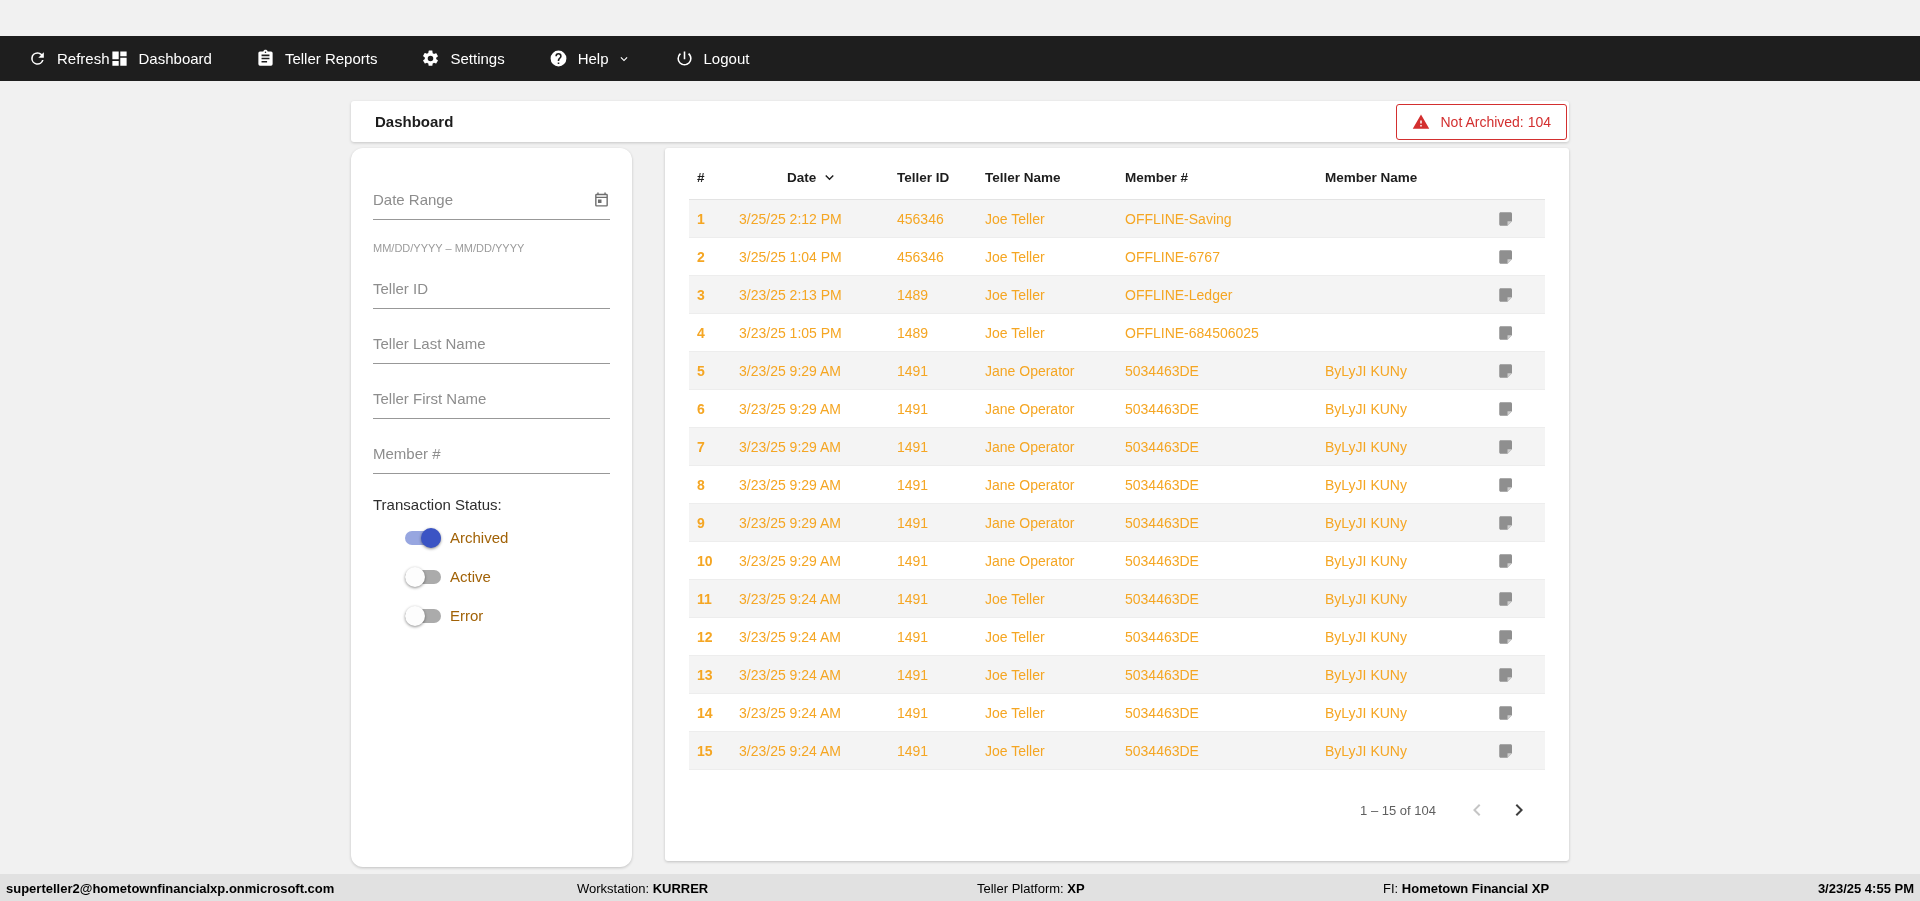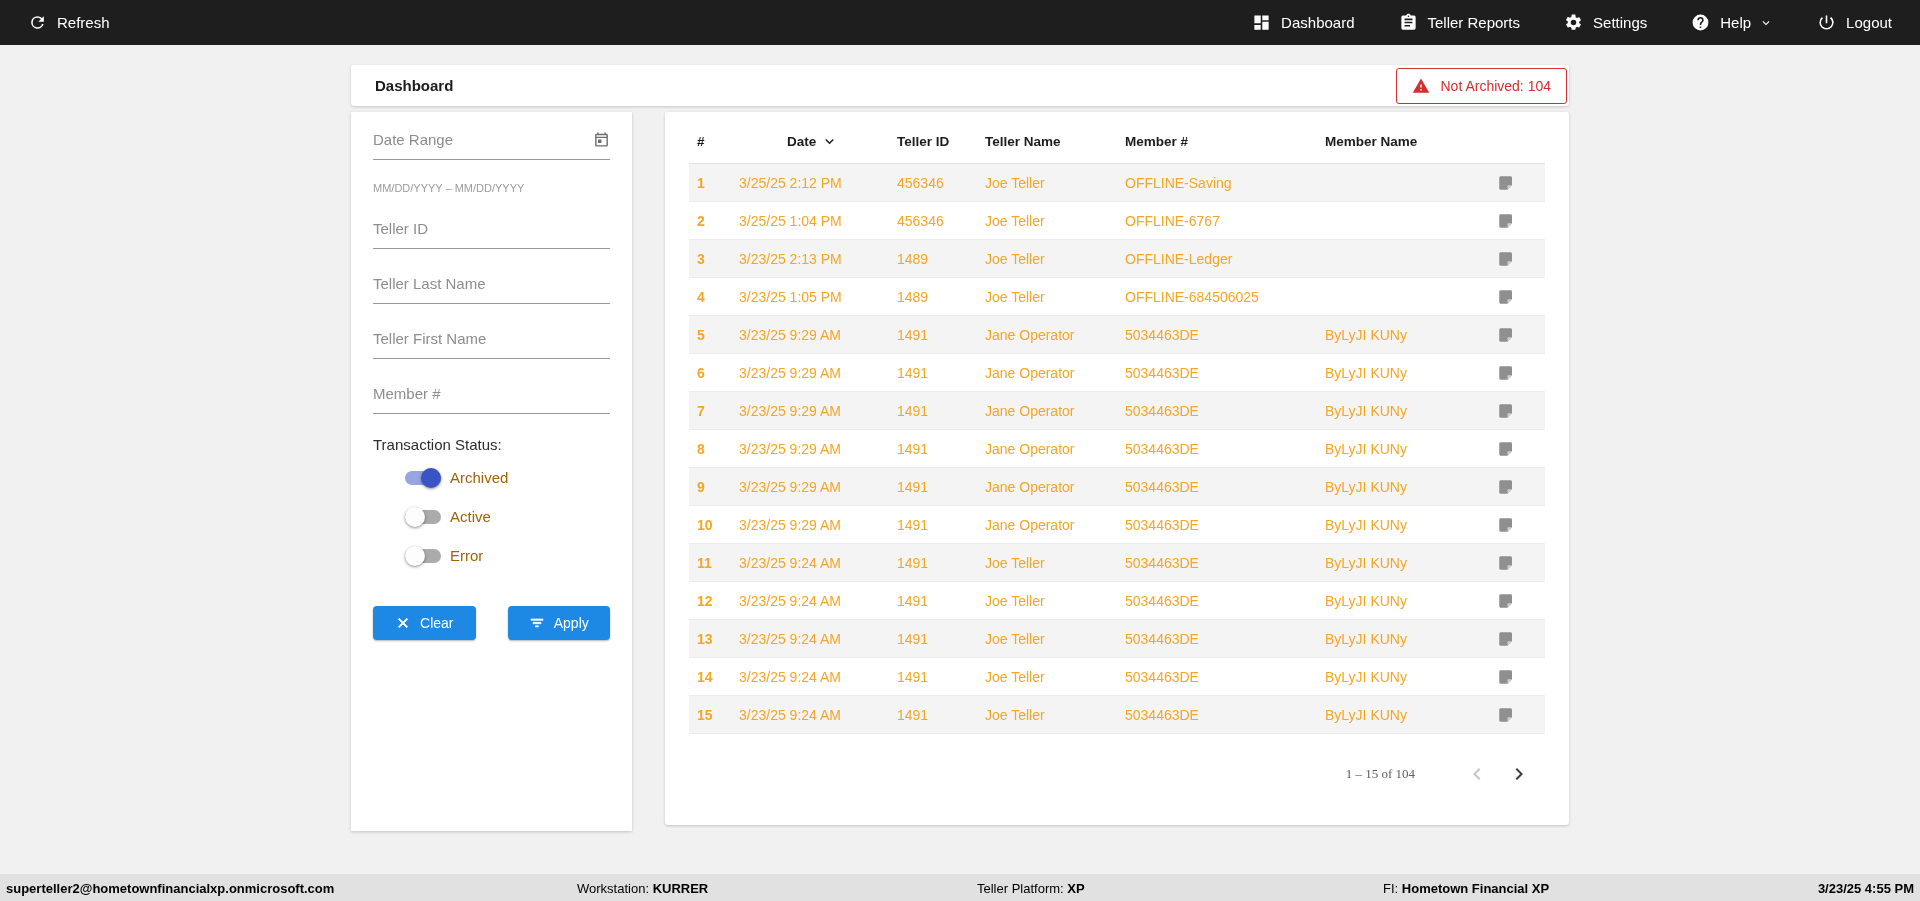--- a/index.html
+++ b/index.html
@@ -10,22 +10,23 @@
     background:#f1f1f1;
     display:flex; flex-direction:column;
     overflow:hidden;
   }
   svg { display:block; }
 
   
   .topbar {
     flex:0 0 45px; height:45px;
     background:#1e1e1e; color:#fff;
-    display:flex; align-items:center; justify-content:space-between;
+    display:flex; align-items:center; 
     padding:0 28px;
+    margin-top:36px;
   }
   .tb-item {
     display:flex; align-items:center; gap:10px;
     font-size:15px; cursor:pointer; color:#fff; white-space:nowrap;
   }
   .tb-right { display:flex; align-items:center; gap:44px; }
   .tb-icon { width:19px; height:19px; fill:#fff; }
   .tb-chev { width:14px; height:14px; fill:#fff; margin-left:-2px; }
 
   
@@ -43,23 +44,23 @@
     padding:8px 15px; color:#d32f2f; font-size:14px;
     background:#fff; margin-right:1px;
   }
   .warn-icon { width:18px; height:18px; fill:#d32f2f; }
 
   .columns { display:flex; gap:33px; margin-top:6px; align-items:flex-start; }
 
   
   .sidebar {
     width:281px; height:719px;
-    background:#fff; border-radius:0;
+    background:#fff; border-radius:12px;
     box-shadow:0 1px 3px rgba(0,0,0,.2);
-    padding:10px 22px;
+    padding:34px 22px;
   }
   .field { position:relative; margin-bottom:17px; }
   .field input {
     width:100%; border:none; border-bottom:1px solid #989898;
     background:transparent; outline:none;
     font-family:"Liberation Sans", sans-serif;
     font-size:15px; color:#333; padding:9px 0 11px;
   }
   .field input::placeholder { color:#8d8d8d; opacity:1; }
   .cal-icon {
@@ -122,21 +123,21 @@
   tbody tr:nth-child(odd) { background:#f4f4f4; }
   tbody td {
     height:38px; padding:0 8px; font-size:14px; color:#f5a623;
     white-space:nowrap; overflow:hidden; text-overflow:ellipsis;
   }
   tbody td.num { font-weight:700; }
   .note-icon { width:18px; height:18px; }
 
   .pagination {
     display:flex; align-items:center; justify-content:flex-end;
-    gap:50px; margin-top:28px; padding-right:14px;font-family:Liberation Serif, serif;
+    gap:29px; margin-top:28px; padding-right:14px;
   }
   .pg-range { font-size:13px; color:#5f5f5f; }
   .pg-btns { display:flex; align-items:center; gap:18px; }
   .pg-btn { width:24px; height:24px; cursor:pointer; }
   .pg-btn.prev { fill:#c5c5c5; }
   .pg-btn.next { fill:#3f3f3f; }
 
   
   .footer {
     flex:0 0 27px; height:27px; background:#e1e1e1;
@@ -249,34 +250,20 @@
         <span>Active</span>
       </div>
       <div class="toggle-row">
         <span class="switch">
             <span class="track"></span>
             <span class="thumb"></span>
           </span>
         <span>Error</span>
       </div>
 
-      <div class="btn-row">
-        <button class="btn">
-          <svg class="btn-icon" viewBox="0 0 24 24">
-              <path d="M19 6.41 17.59 5 12 10.59 6.41 5 5 6.41 10.59 12 5 17.59 6.41 19 12 13.41 17.59 19 19 17.59 13.41 12z"></path>
-            </svg>
-          <span>Clear</span>
-        </button>
-        <button class="btn">
-          <svg class="btn-icon" viewBox="0 0 24 24">
-              <path d="M10 18h4v-2h-4v2zM3 6v2h18V6H3zm3 7h12v-2H6v2z"></path>
-            </svg>
-          <span>Apply</span>
-        </button>
-      </div>
     </aside>
 
     <section class="table-card">
       <table>
         <thead>
           <tr>
             <th class="col-num">#</th>
             <th class="col-date">
               <span class="th-flex">
                 <span>Date</span>

